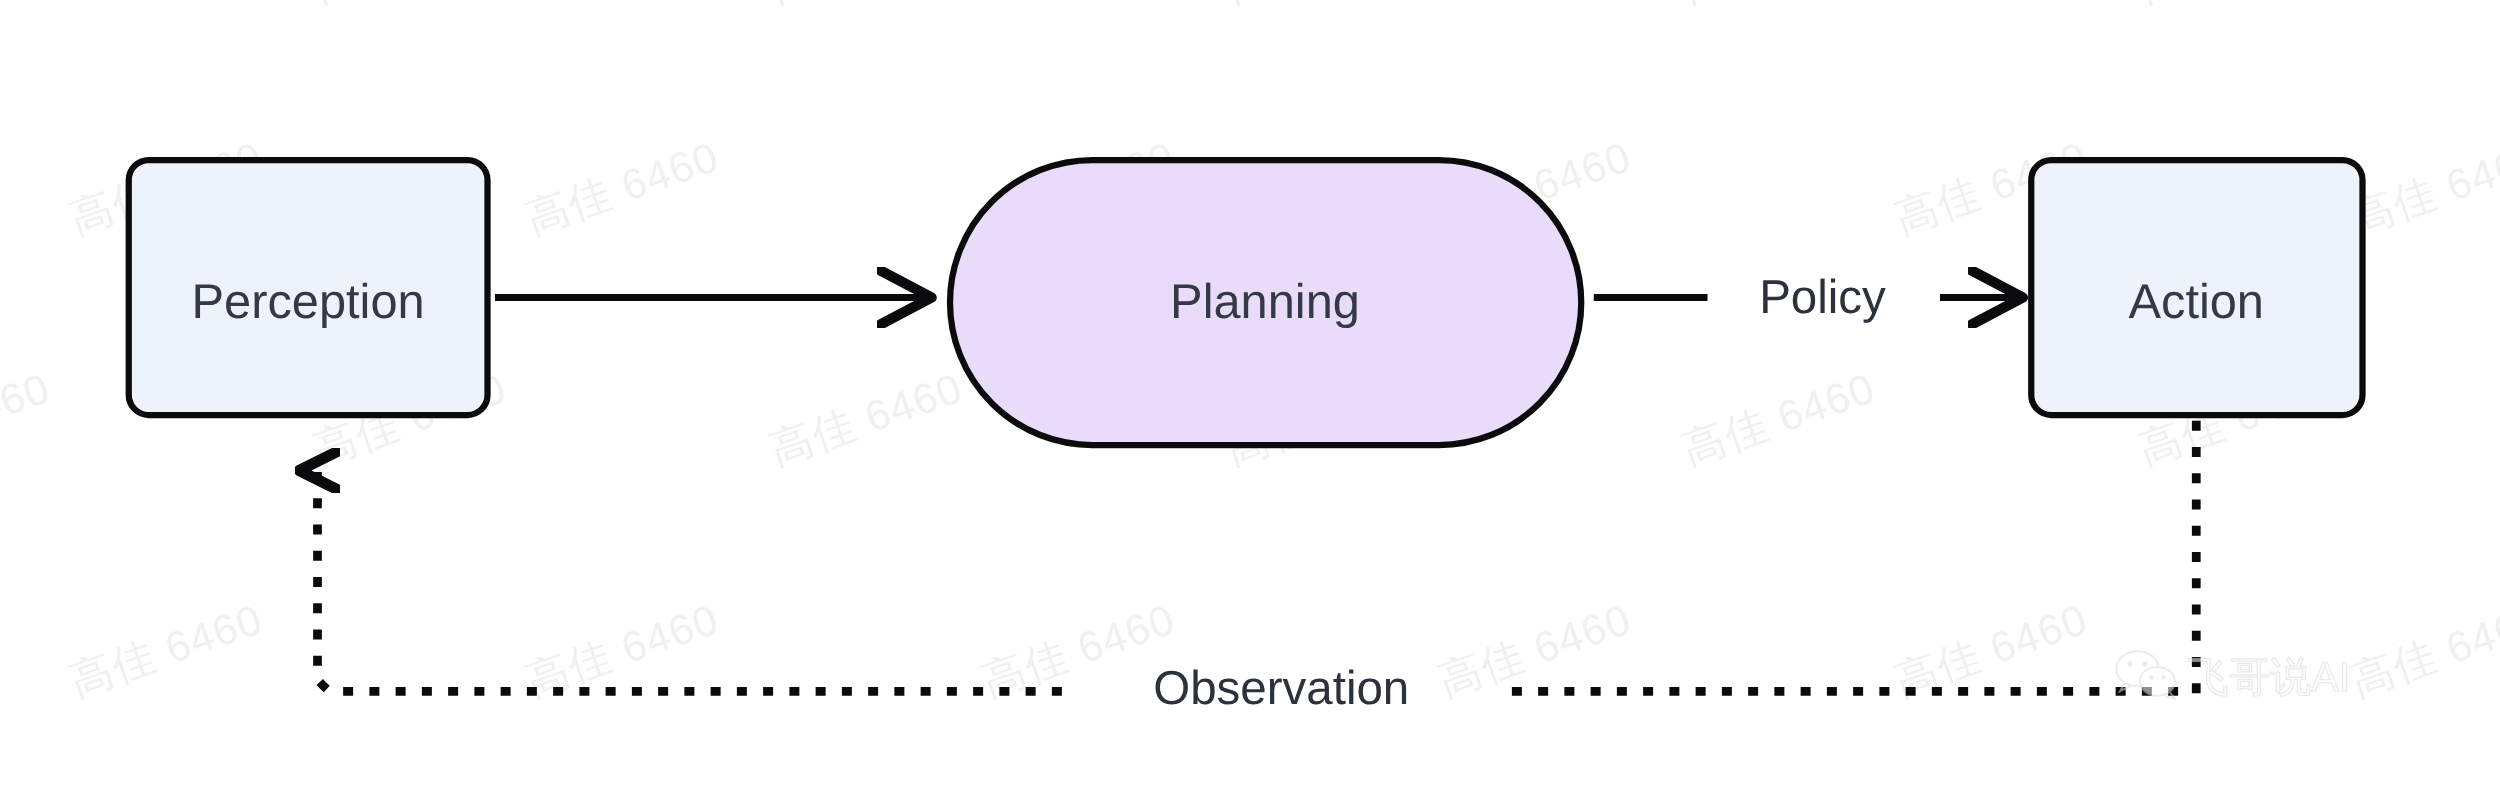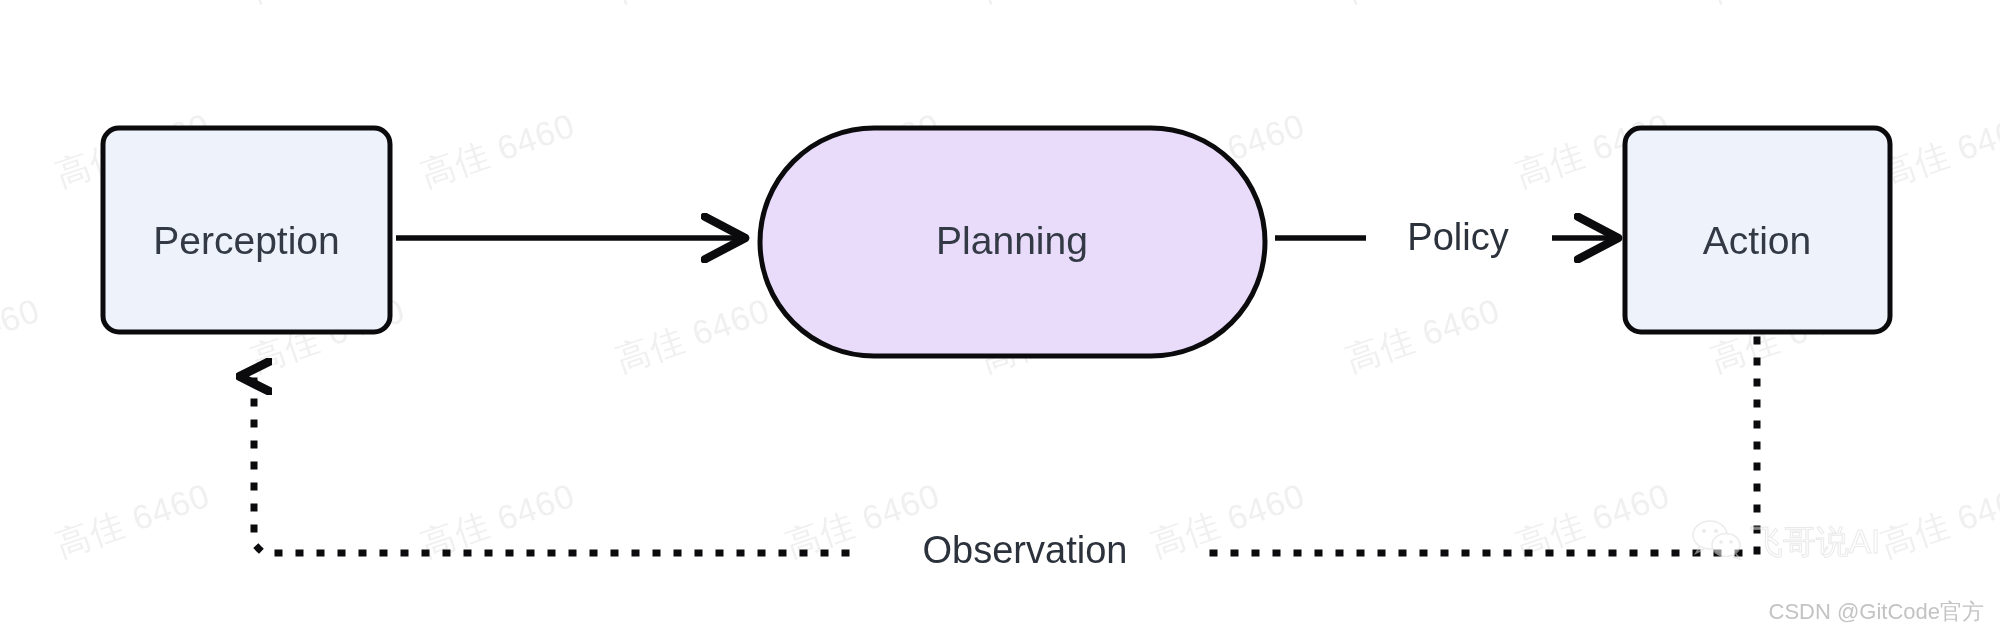--- a/index.html
+++ b/index.html
@@ -187,15 +187,14 @@
         <circle cx="24" cy="11" r="2.1" fill="#dcdcdc"></circle>
         <ellipse cx="34" cy="25" rx="14" ry="11.5" fill="#ffffff" stroke="#dcdcdc" stroke-width="1.6"></ellipse>
         <path d="M44,34 L48,39 L41,37" fill="none" stroke="#dcdcdc" stroke-width="1.6"></path>
         <circle cx="29" cy="22" r="1.8" fill="#dcdcdc"></circle>
         <circle cx="39" cy="22" r="1.8" fill="#dcdcdc"></circle>
       </svg>
     </span>
     <span class="wc-text">飞哥说AI</span>
   </div>
 
-  <div id="csdn-credit">CSDN @GitCode官方</div>
 
 </div>
 
 </body></html>

